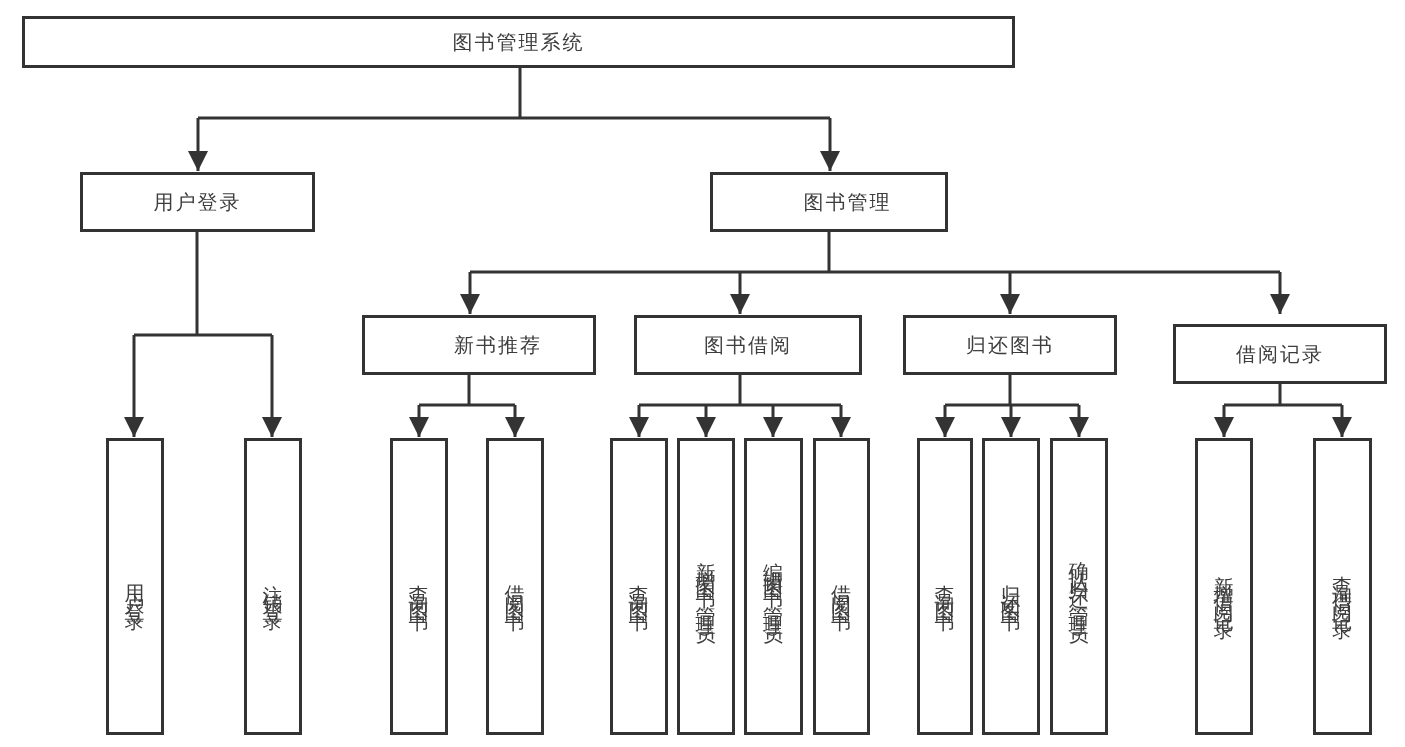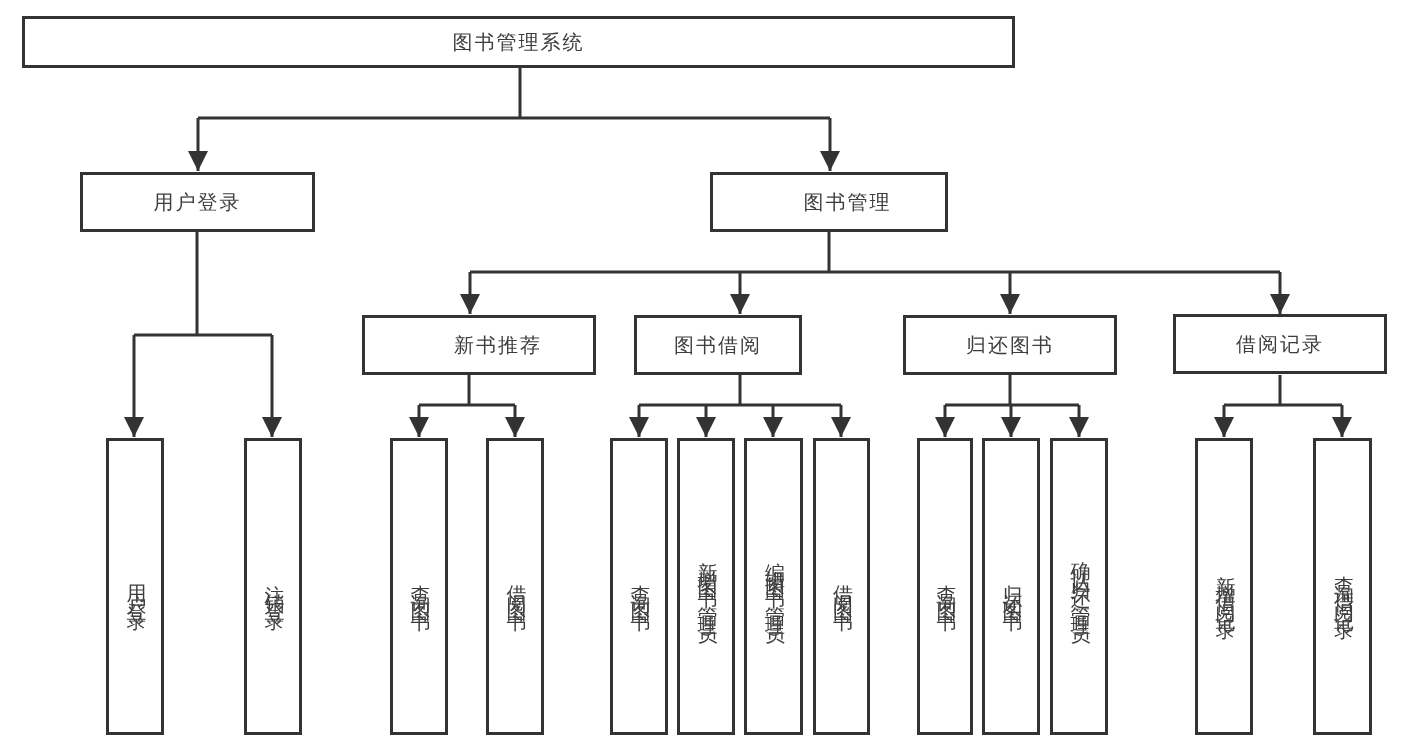--- a/index.html
+++ b/index.html
@@ -1,21 +1,21 @@
 <!DOCTYPE html>
 <html><head>
 <meta charset="utf-8">
 <style>
   html, body { margin: 0; padding: 0; background: #ffffff; }
   .stage {
     position: relative;
     width: 1405px;
     height: 747px;
     background: #ffffff;
-    font-family: Liberation Mono, monospace;
+    font-family: Liberation Serif, serif;
     overflow: hidden;
   }
   .edges {
     position: absolute;
     left: 0; top: 0;
     width: 1405px; height: 747px;
   }
   .box {
     position: absolute;
     box-sizing: border-box;
@@ -112,23 +112,23 @@
       <path d="M1342,405 V437" marker-end="url(#arrow)"></path>
     </g>
   </svg>
 
   <div class="box" style="left:22px; top:16px; width:993px; height:52px;">图书管理系统</div>
 
   <div class="box" style="left:80px; top:172px; width:235px; height:60px;">用户登录</div>
   <div class="box" style="left:710px; top:172px; width:238px; height:60px;padding-left:37px;">图书管理</div>
 
   <div class="box" style="left:362px; top:315px; width:234px; height:60px;padding-left:38px;">新书推荐</div>
-  <div class="box" style="left:634px; top:315px; width:168px; height:60px;">图书借阅</div>
+  <div class="box" style="left:634px; top:315px; width:228px; height:60px;">图书借阅</div>
   <div class="box" style="left:903px; top:315px; width:214px; height:60px;">归还图书</div>
-  <div class="box" style="left:1173px; top:314px; width:214px; height:60px;">借阅记录</div>
+  <div class="box" style="left:1173px; top:324px; width:214px; height:60px;">借阅记录</div>
 
   <div class="box leaf" style="left:106px; top:438px; width:58px; height:297px;">用户登录</div>
   <div class="box leaf" style="left:244px; top:438px; width:58px; height:297px;">注销登录</div>
 
   <div class="box leaf" style="left:390px; top:438px; width:58px; height:297px;">查询图书</div>
   <div class="box leaf" style="left:486px; top:438px; width:58px; height:297px;">借阅图书</div>
 
   <div class="box leaf" style="left:610px; top:438px; width:58px; height:297px;">查询图书</div>
   <div class="box leaf" style="left:677px; top:438px; width:58px; height:297px;">新增图书（管理员）</div>
   <div class="box leaf" style="left:744px; top:438px; width:59px; height:297px;">编辑图书（管理员）</div>

